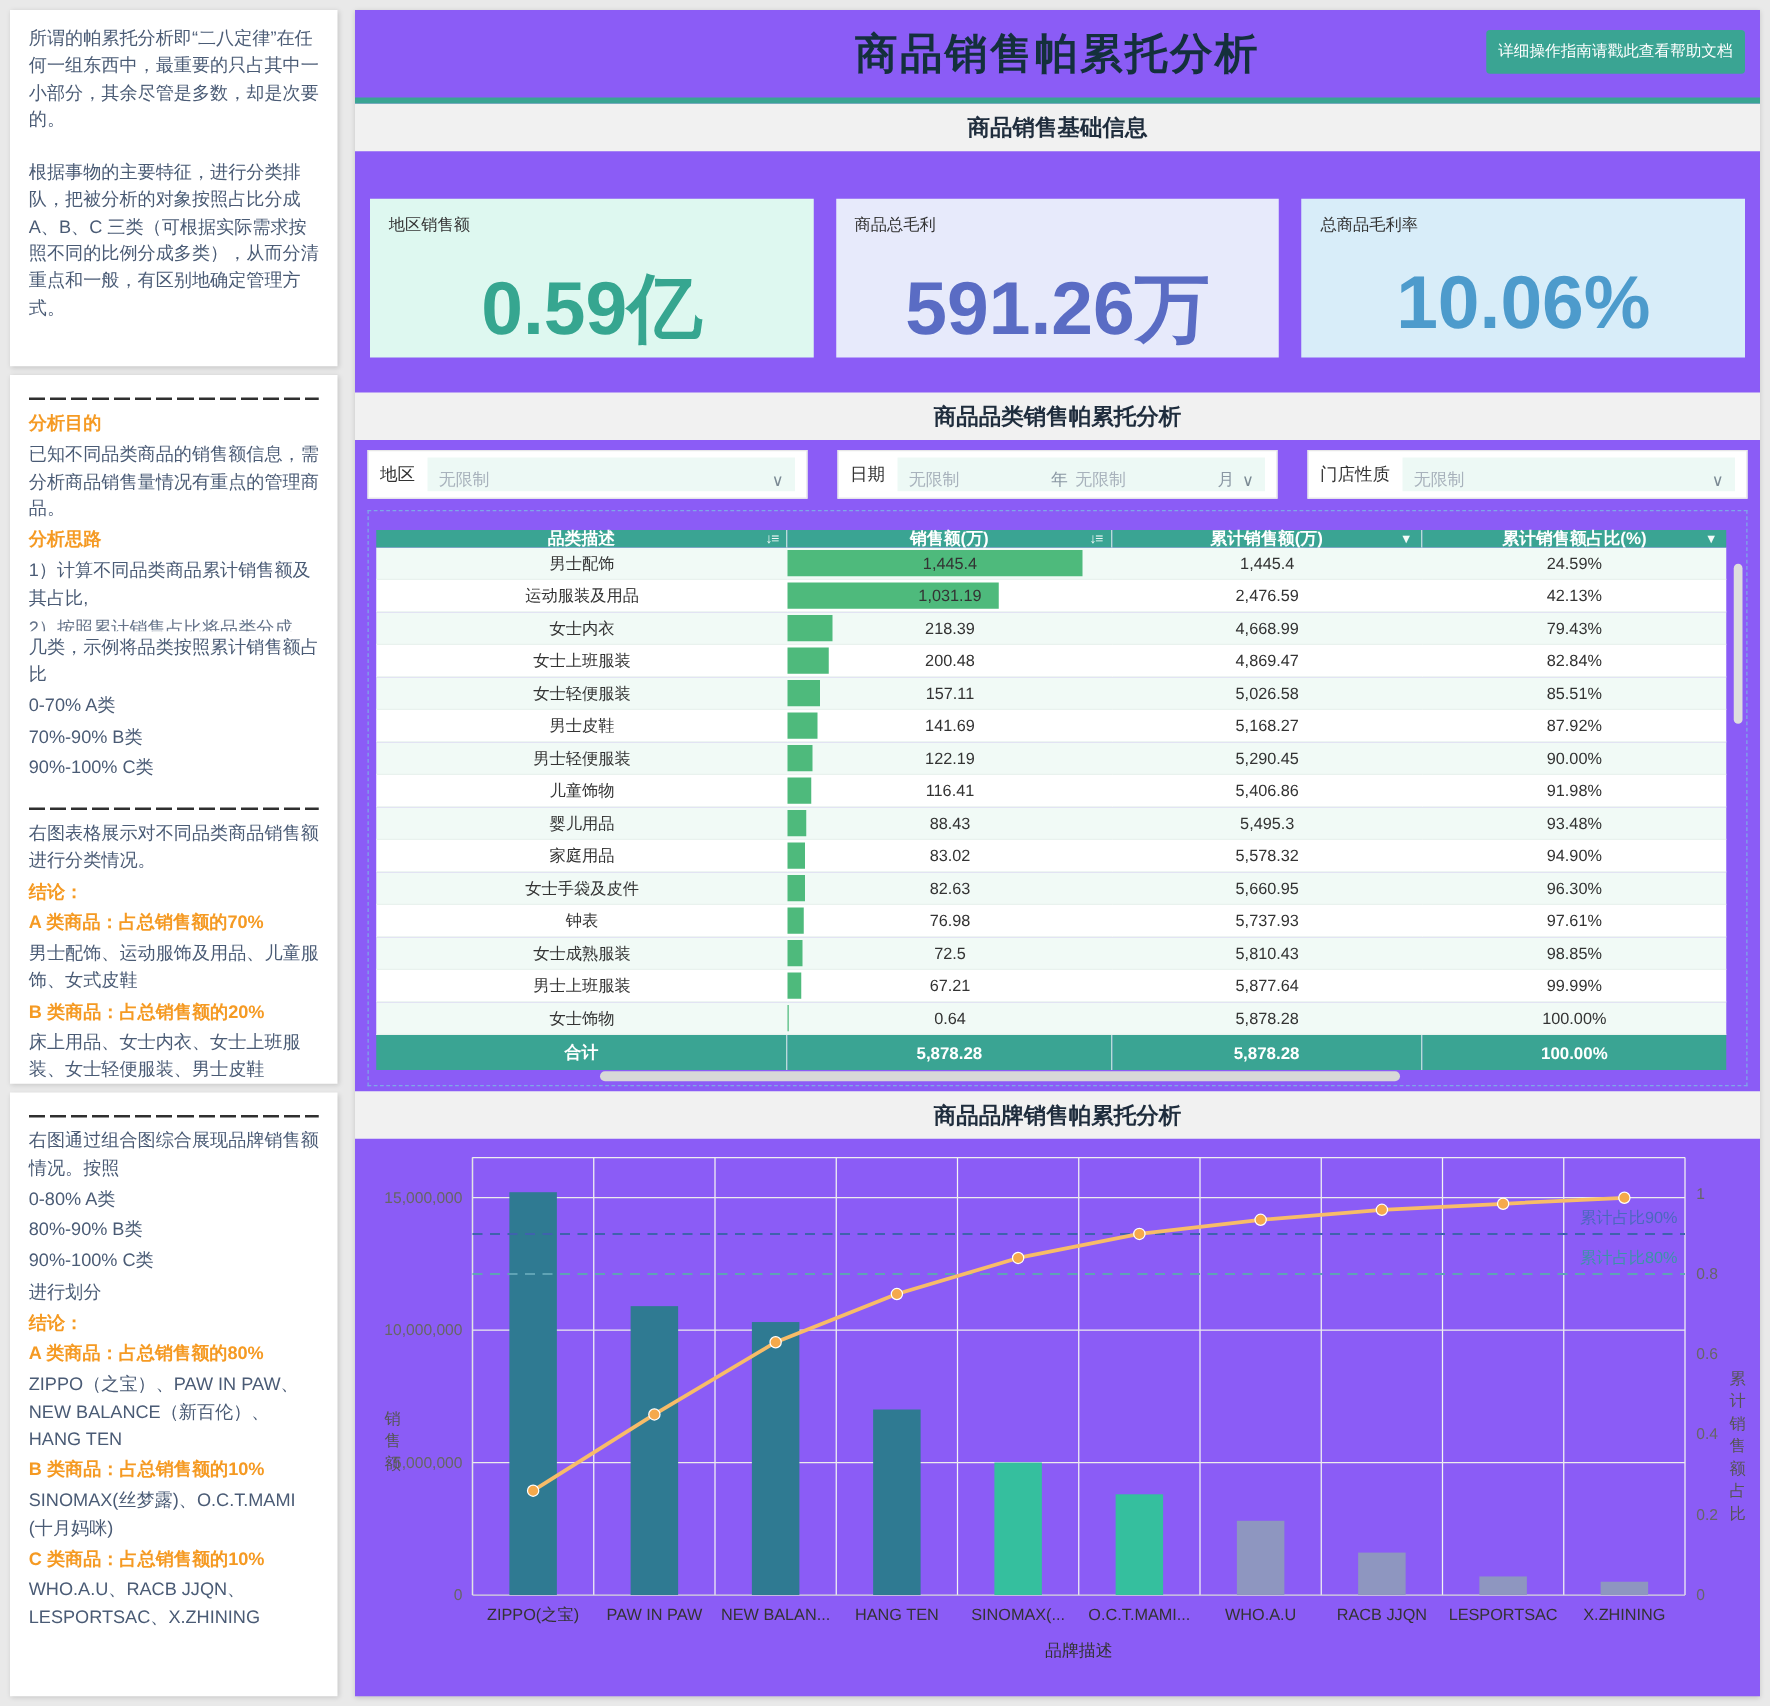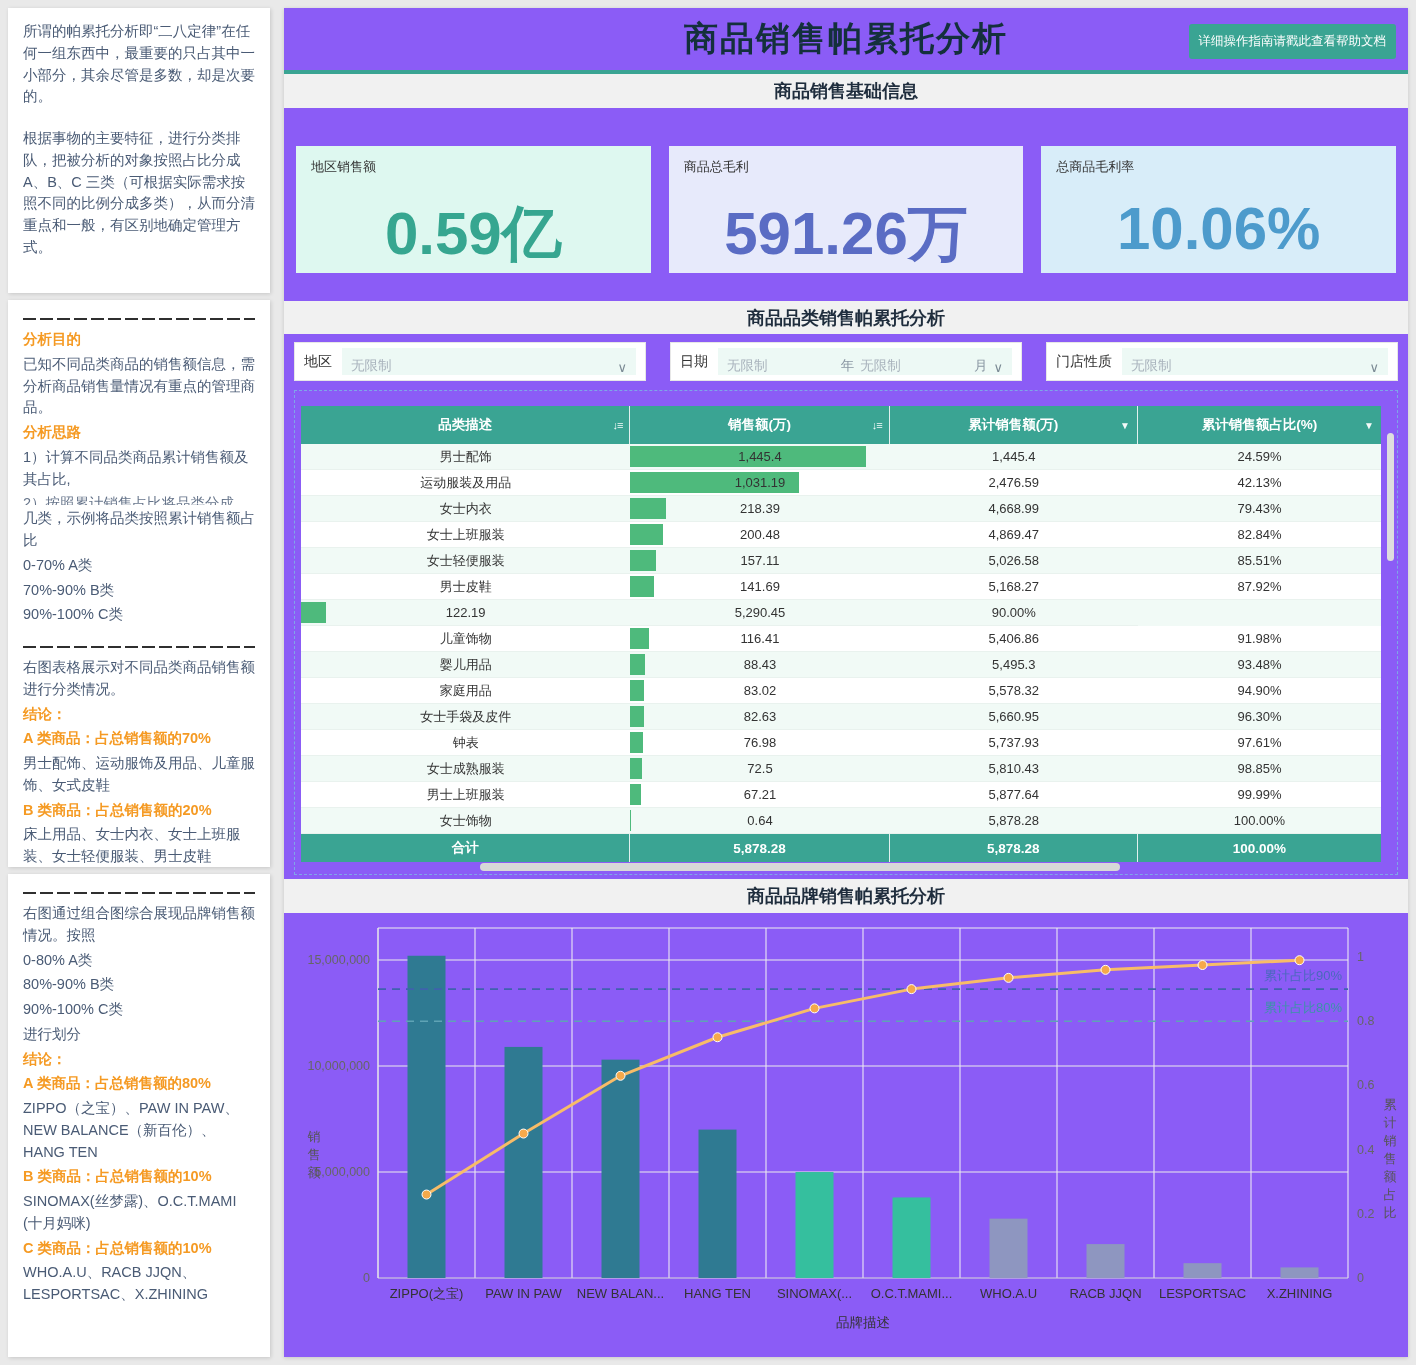--- a/index.html
+++ b/index.html
@@ -50,21 +50,21 @@
   .chevron { margin-left:auto; color:#7b8a94; font-size:13px; }
   .date-unit { color:#8a97a3; margin:0 6px 0 4px; }
   .date-seg { flex:1; }
 
   
   .table-wrap { margin:5px 10px 4px; border:1px dashed #7fa6e8; padding:15px 8px 12px 6px;
                 position:relative; }
   .ptable { width:calc(100% - 8px); }
   .t-row { display:grid; grid-template-columns:30.5% 24% 23% 22.5%; }
   .t-head .cell { background:#3AA493; color:#fff; font-size:13.5px; font-weight:bold;
-    height:38px; position:relative; display:flex; align-items:center; justify-content:center;
+    height:14px; position:relative; display:flex; align-items:center; justify-content:center;
     border-right:1px solid rgba(255,255,255,.85); cursor:pointer; }
   .t-head .cell:last-child { border-right:none; }
   .hicon { position:absolute; right:7px; font-size:10px; opacity:.95; }
   .sorticon { font-size:11px; letter-spacing:-1px; }
   .t-body .t-row:nth-child(odd) { background:#f1faf6; }
   .t-body .t-row:nth-child(even) { background:#ffffff; }
   .t-body .cell { height:26px; font-size:13px; color:#333; display:flex; align-items:center;
     justify-content:center; border-bottom:1px solid #e9f2ee; position:relative; }
   .sales-bar { position:absolute; left:0; top:2px; bottom:2px; background:#4EBA7C; }
   .sales-text { position:relative; z-index:1; }
@@ -254,20 +254,21 @@
             <div class="t-row">
               <div class="cell">男士皮鞋</div>
               <div class="cell">
                 <div class="sales-bar" style="width: 8.92%;"></div>
                 <span class="sales-text">141.69</span>
               </div>
               <div class="cell">5,168.27</div>
               <div class="cell">87.92%</div>
             </div>
             <div class="t-row">
+              <div class="cell">男士轻便服装</div>
               <div class="cell">
                 <div class="sales-bar" style="width: 7.69%;"></div>
                 <span class="sales-text">122.19</span>
               </div>
               <div class="cell">5,290.45</div>
               <div class="cell">90.00%</div>
             </div>
             <div class="t-row">
               <div class="cell">儿童饰物</div>
               <div class="cell">

